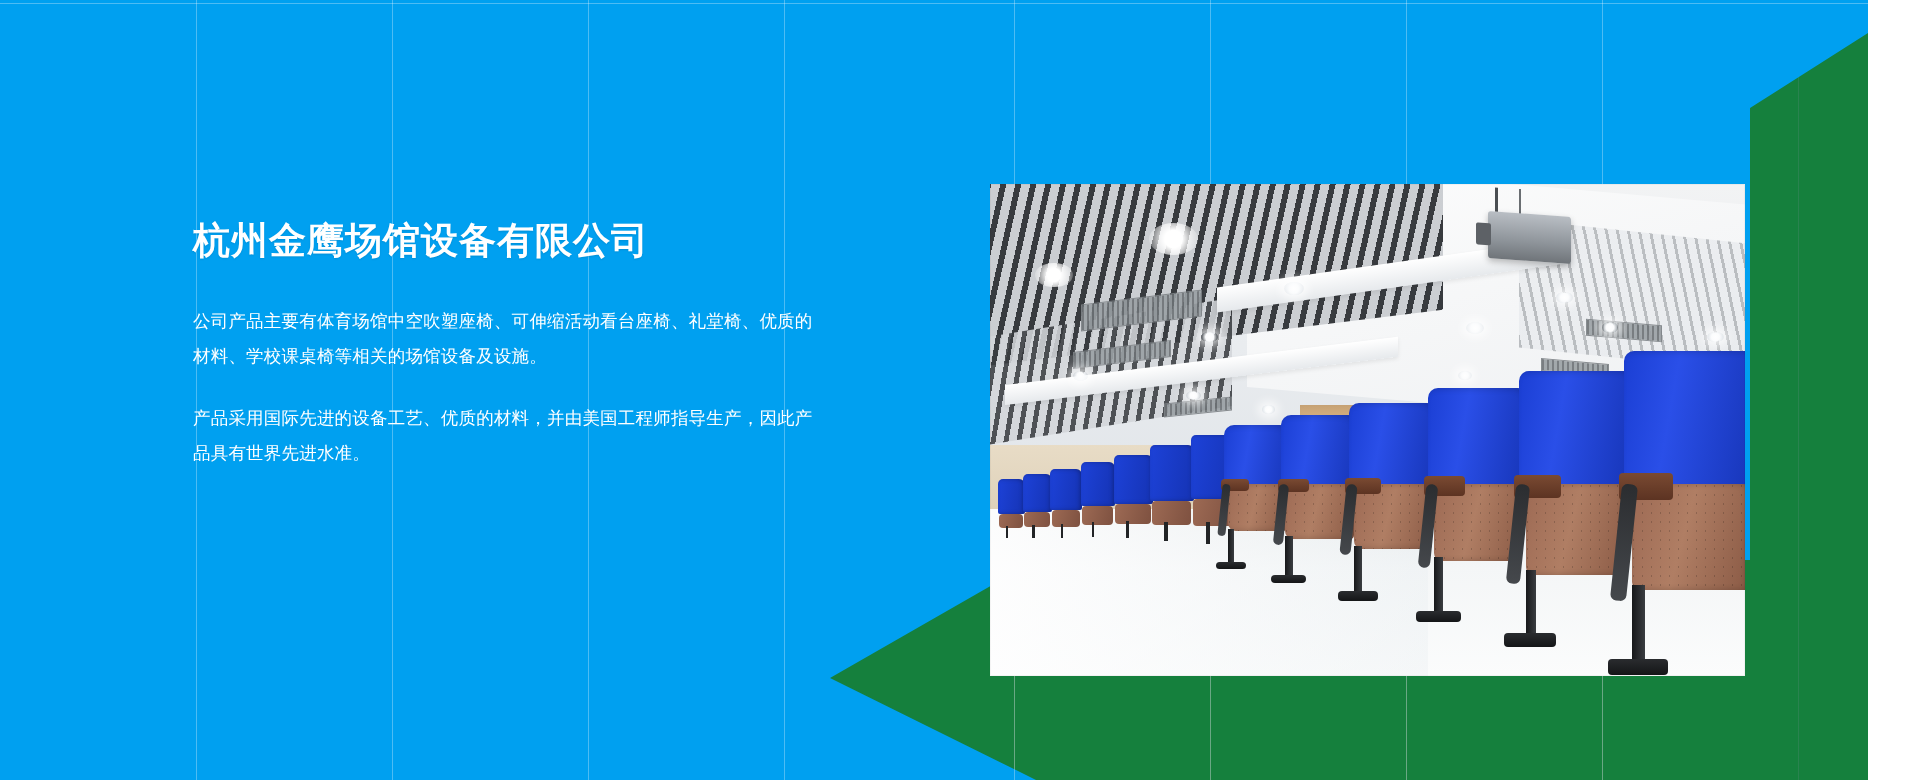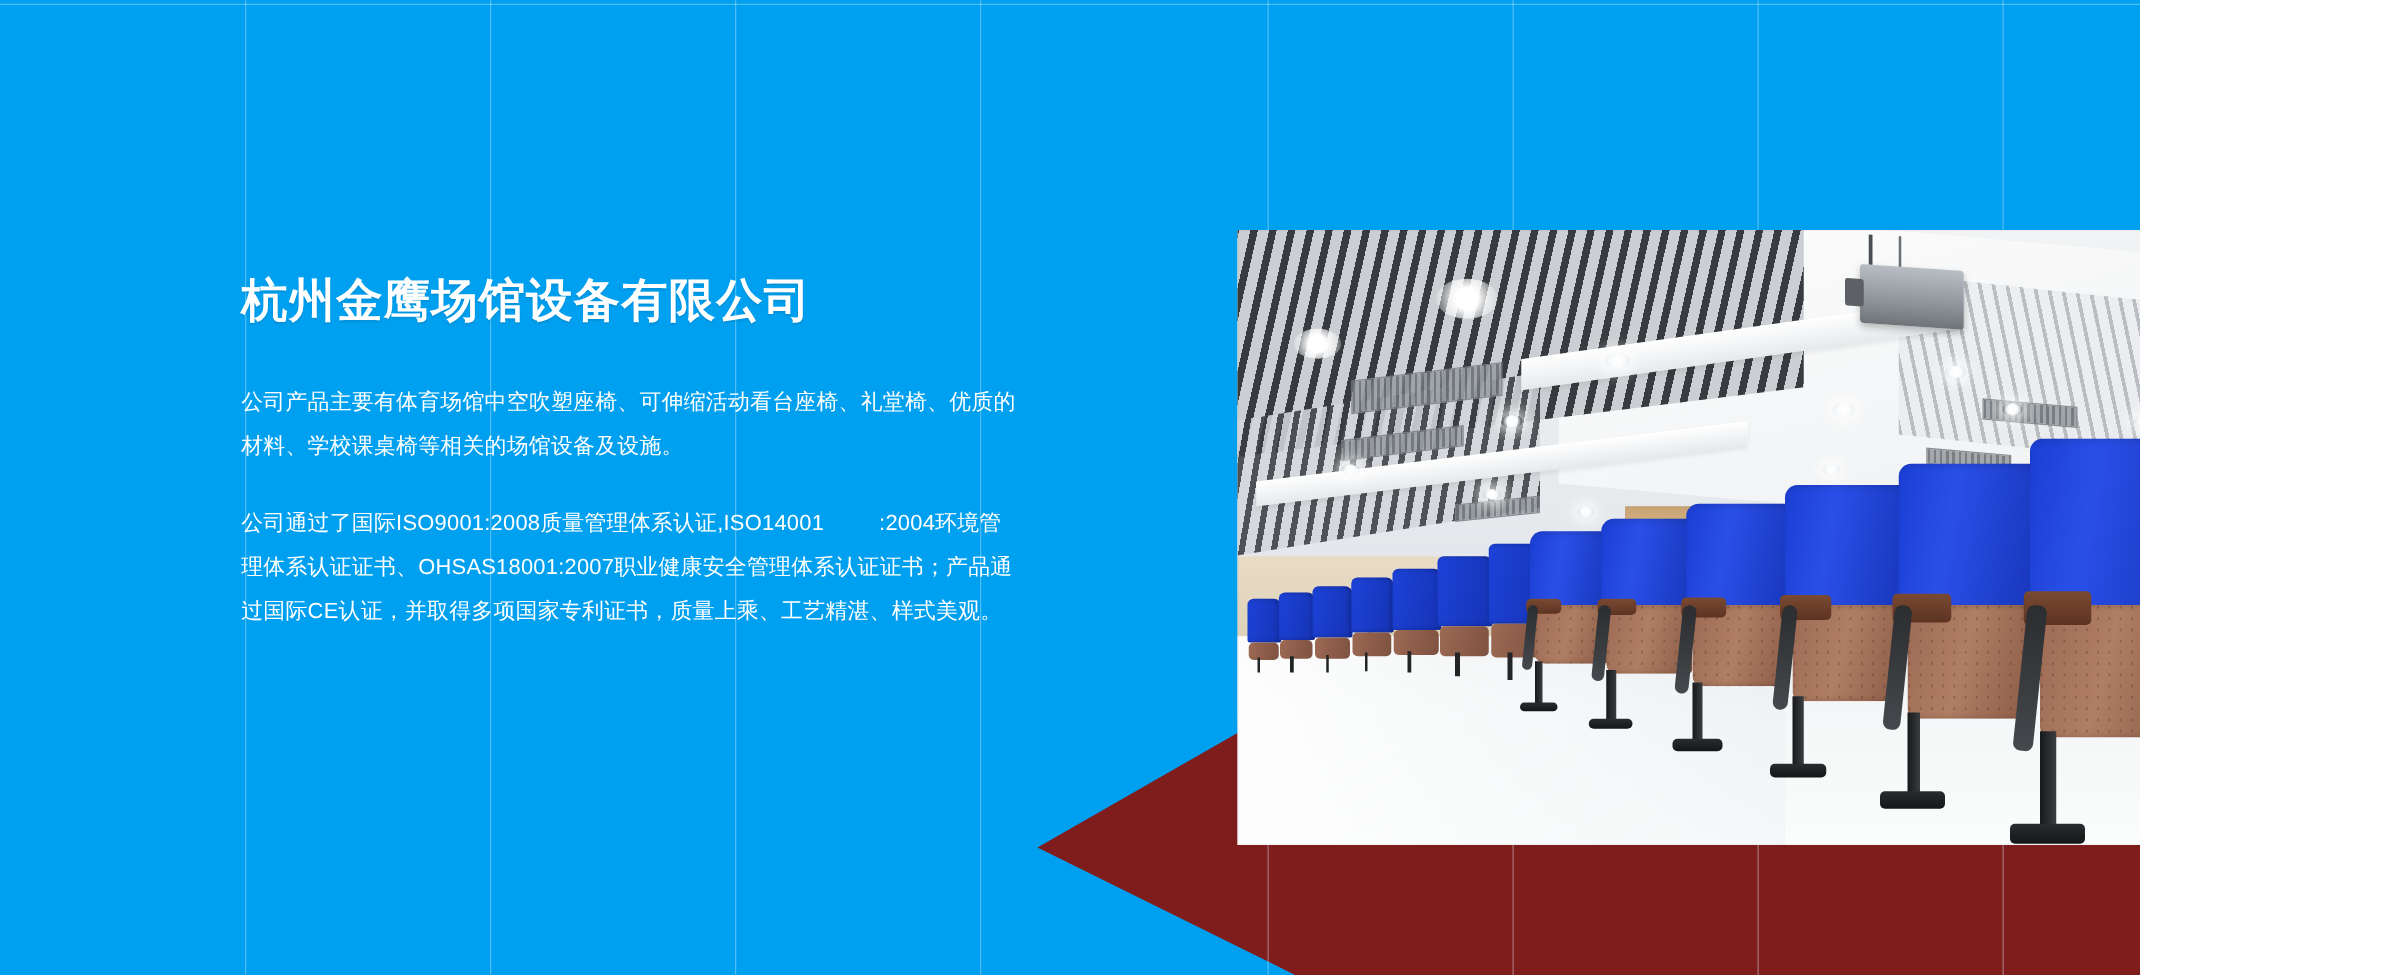--- a/index.html
+++ b/index.html
@@ -5,22 +5,22 @@
 <style>
   * { margin:0; padding:0; box-sizing:border-box; }
   html, body {
     width:1920px; height:780px;
     overflow:hidden;
     background:#ffffff;
     font-family:"Liberation Sans","DejaVu Sans",sans-serif;
   }
   #stage {
     position:relative;
-    width:1712px; height:780px;
-    background:#7f1d1d;
+    width:1868px; height:780px;
+    background:#15803d;
     overflow:hidden;
   }
 
   
   .grid-layer {
     position:absolute; inset:0;
     pointer-events:none;
     z-index:1;
   }
   .grid-v {
@@ -356,22 +356,22 @@
     <div class="grid-v" style="left:1602px"></div>
     <div class="grid-h" style="top:3px"></div>
   </div>
 
   <div class="copy">
 
     <h1 class="company-title">杭州金鹰场馆设备有限公司</h1>
 
     <p class="para">公司产品主要有体育场馆中空吹塑座椅、可伸缩活动看台座椅、礼堂椅、优质的材料、学校课桌椅等相关的场馆设备及设施。</p>
 
-
-    <p class="para"><span>公司通过了国际ISO9001:2008质量管理体系认证,ISO14001</span><span class="gapspace"></span><span>:2004环境管理体系认证证书、OHSAS18001:2007职业健康安全管理体系认证证书；产品通过国际CE认证，并取得多项国家专利证书，质量上乘、工艺精湛、样式美观。</span></p>
+    <p class="para">产品采用国际先进的设备工艺、优质的材料，并由美国工程师指导生产，因此产品具有世界先进水准。</p>
+
 
   </div>
 
   <div class="photo-frame">
     <div class="photo">
 
       <div class="ceiling"></div>
       <div class="ceil-plane"></div>
       <div class="slats"></div>
       <div class="slats2"></div>

